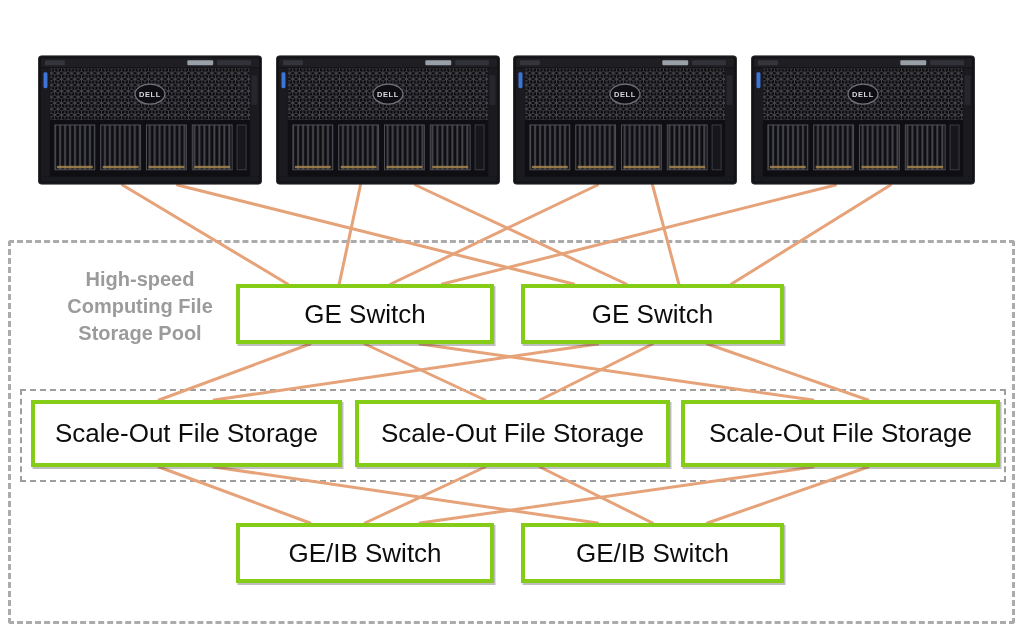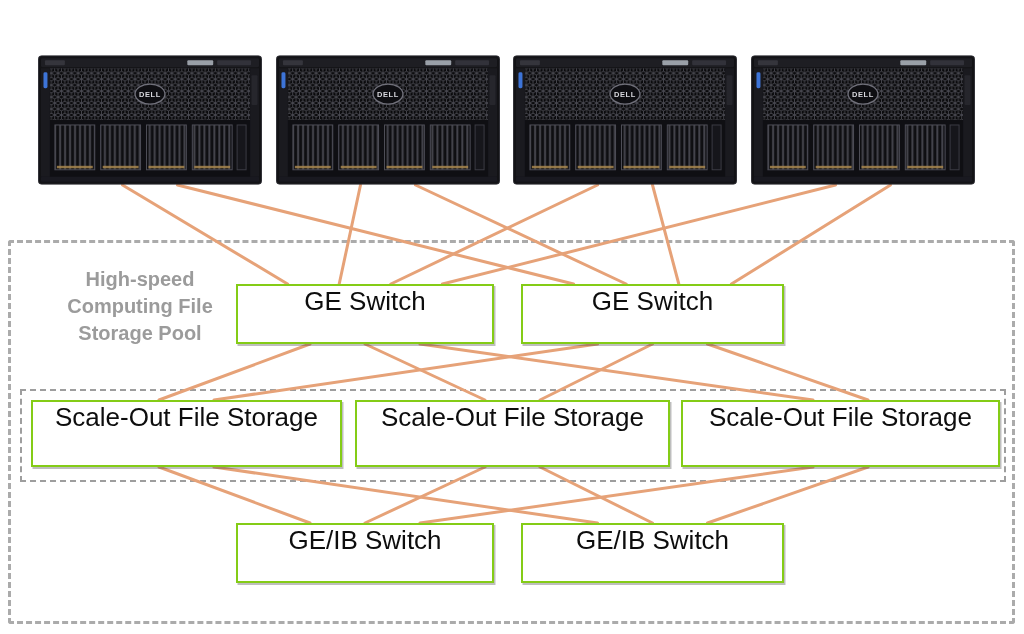--- a/index.html
+++ b/index.html
@@ -47,24 +47,24 @@
     font-size: 20px;
     line-height: 1.35;
     color: #9b9b9b;
     text-align: center;
   }
 
   .node-box {
     position: absolute;
     z-index: 2;
     background: #ffffff;
-    border: 2px solid #84cc16;
+    border: 4px solid #84cc16;
     box-shadow: 1.5px 2px 0 rgba(70,70,70,0.35);
     display: flex;
-    align-items: flex-start;
+    align-items: center;
     justify-content: center;
     font-size: 26px;
     color: #0d0d0d;
     white-space: nowrap;
   }
 
   .server {
     position: absolute;
     top: 55px;
     width: 224px;

